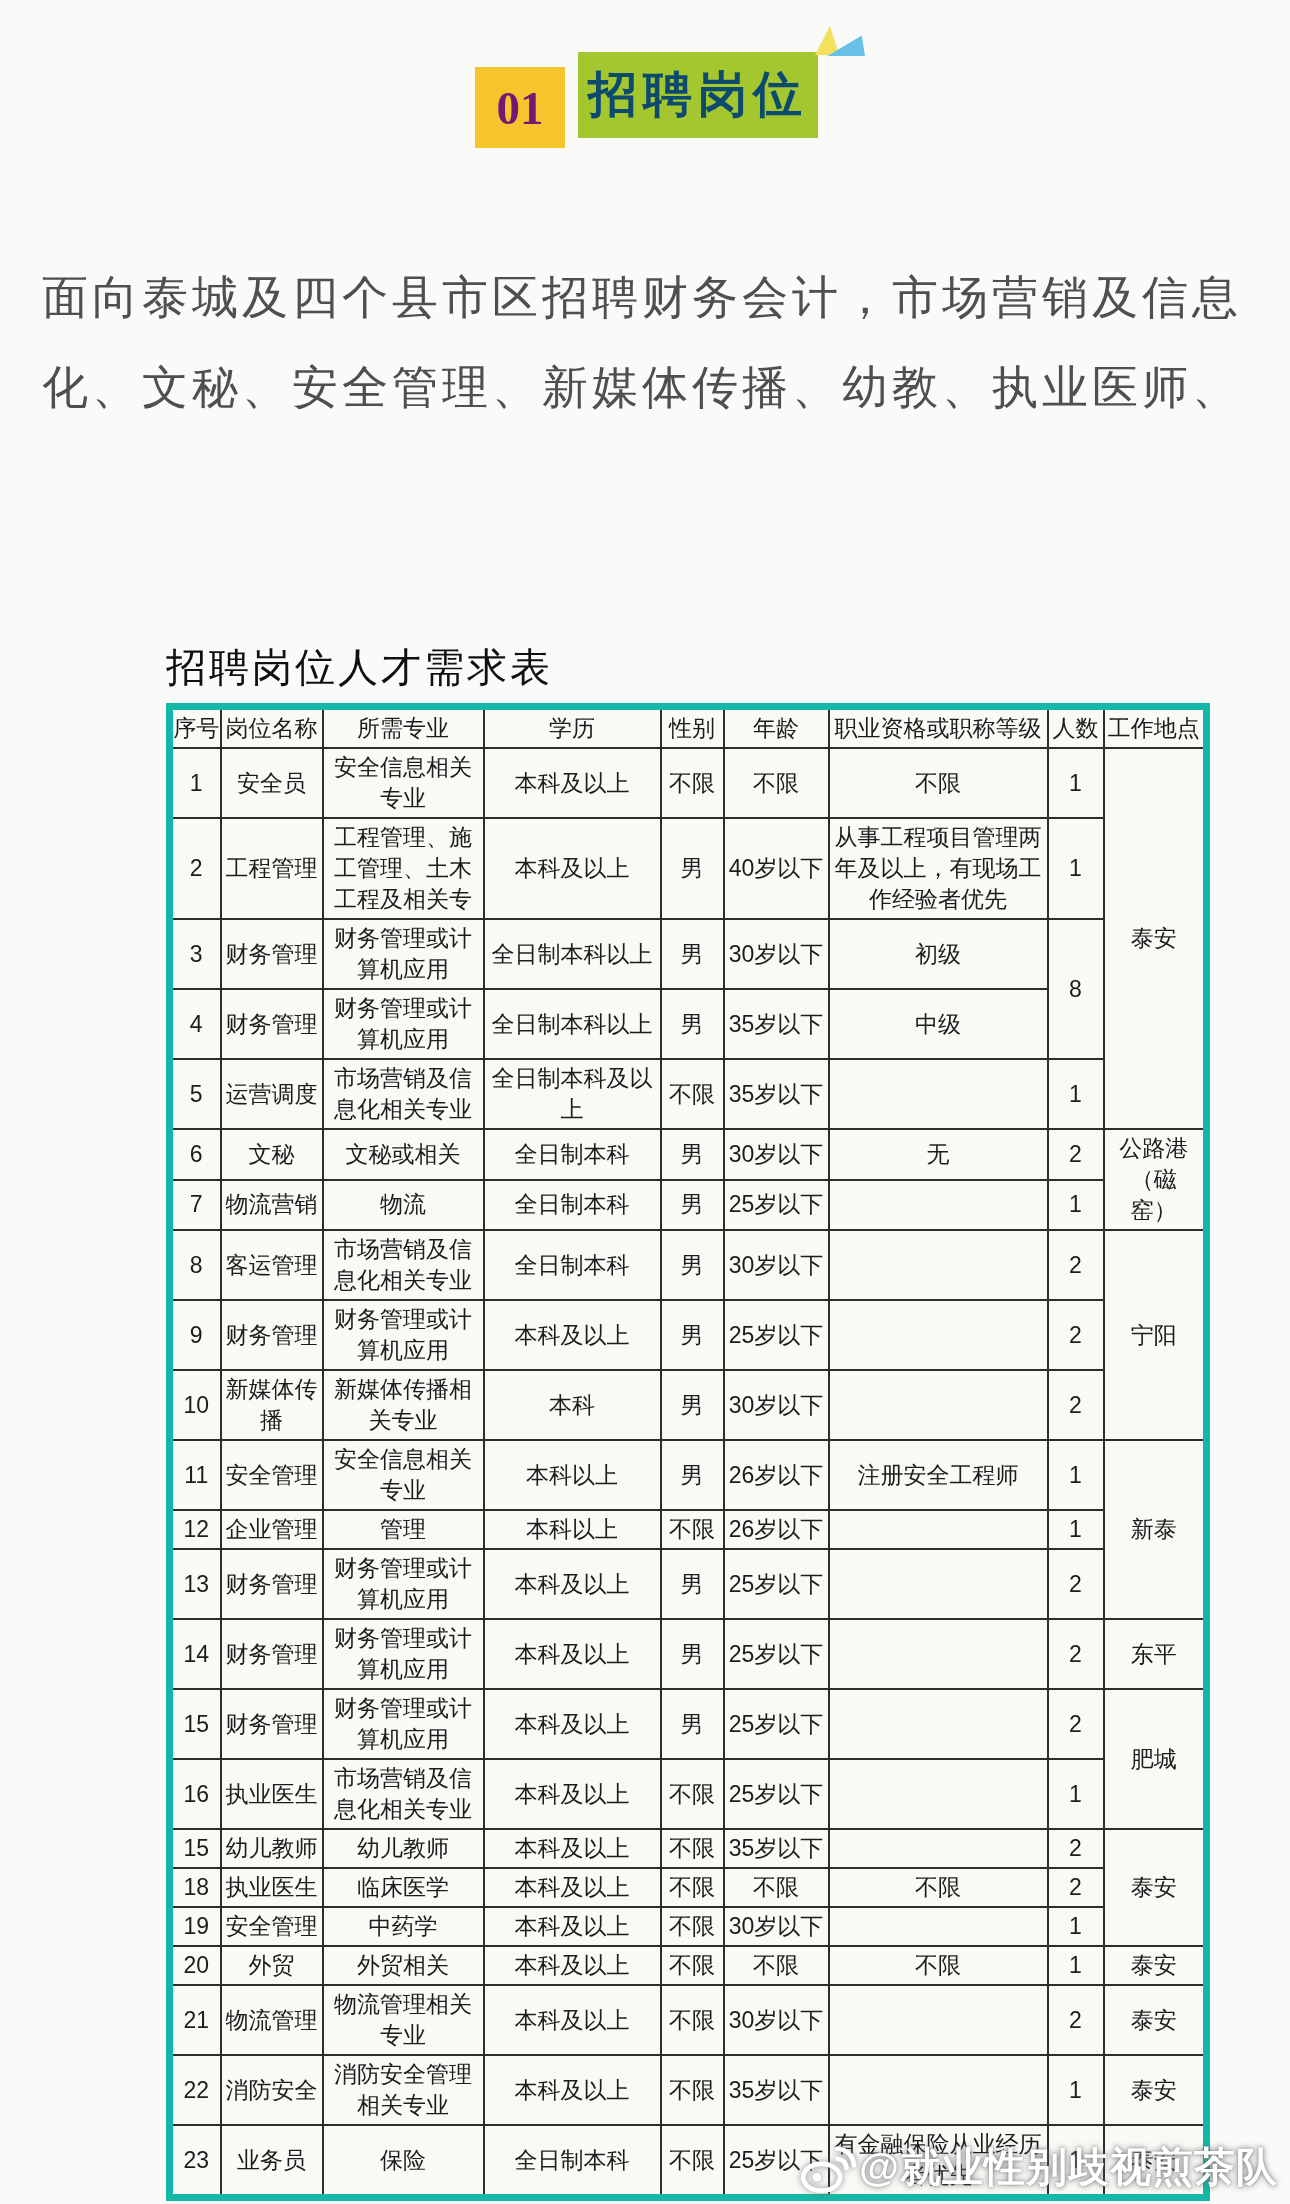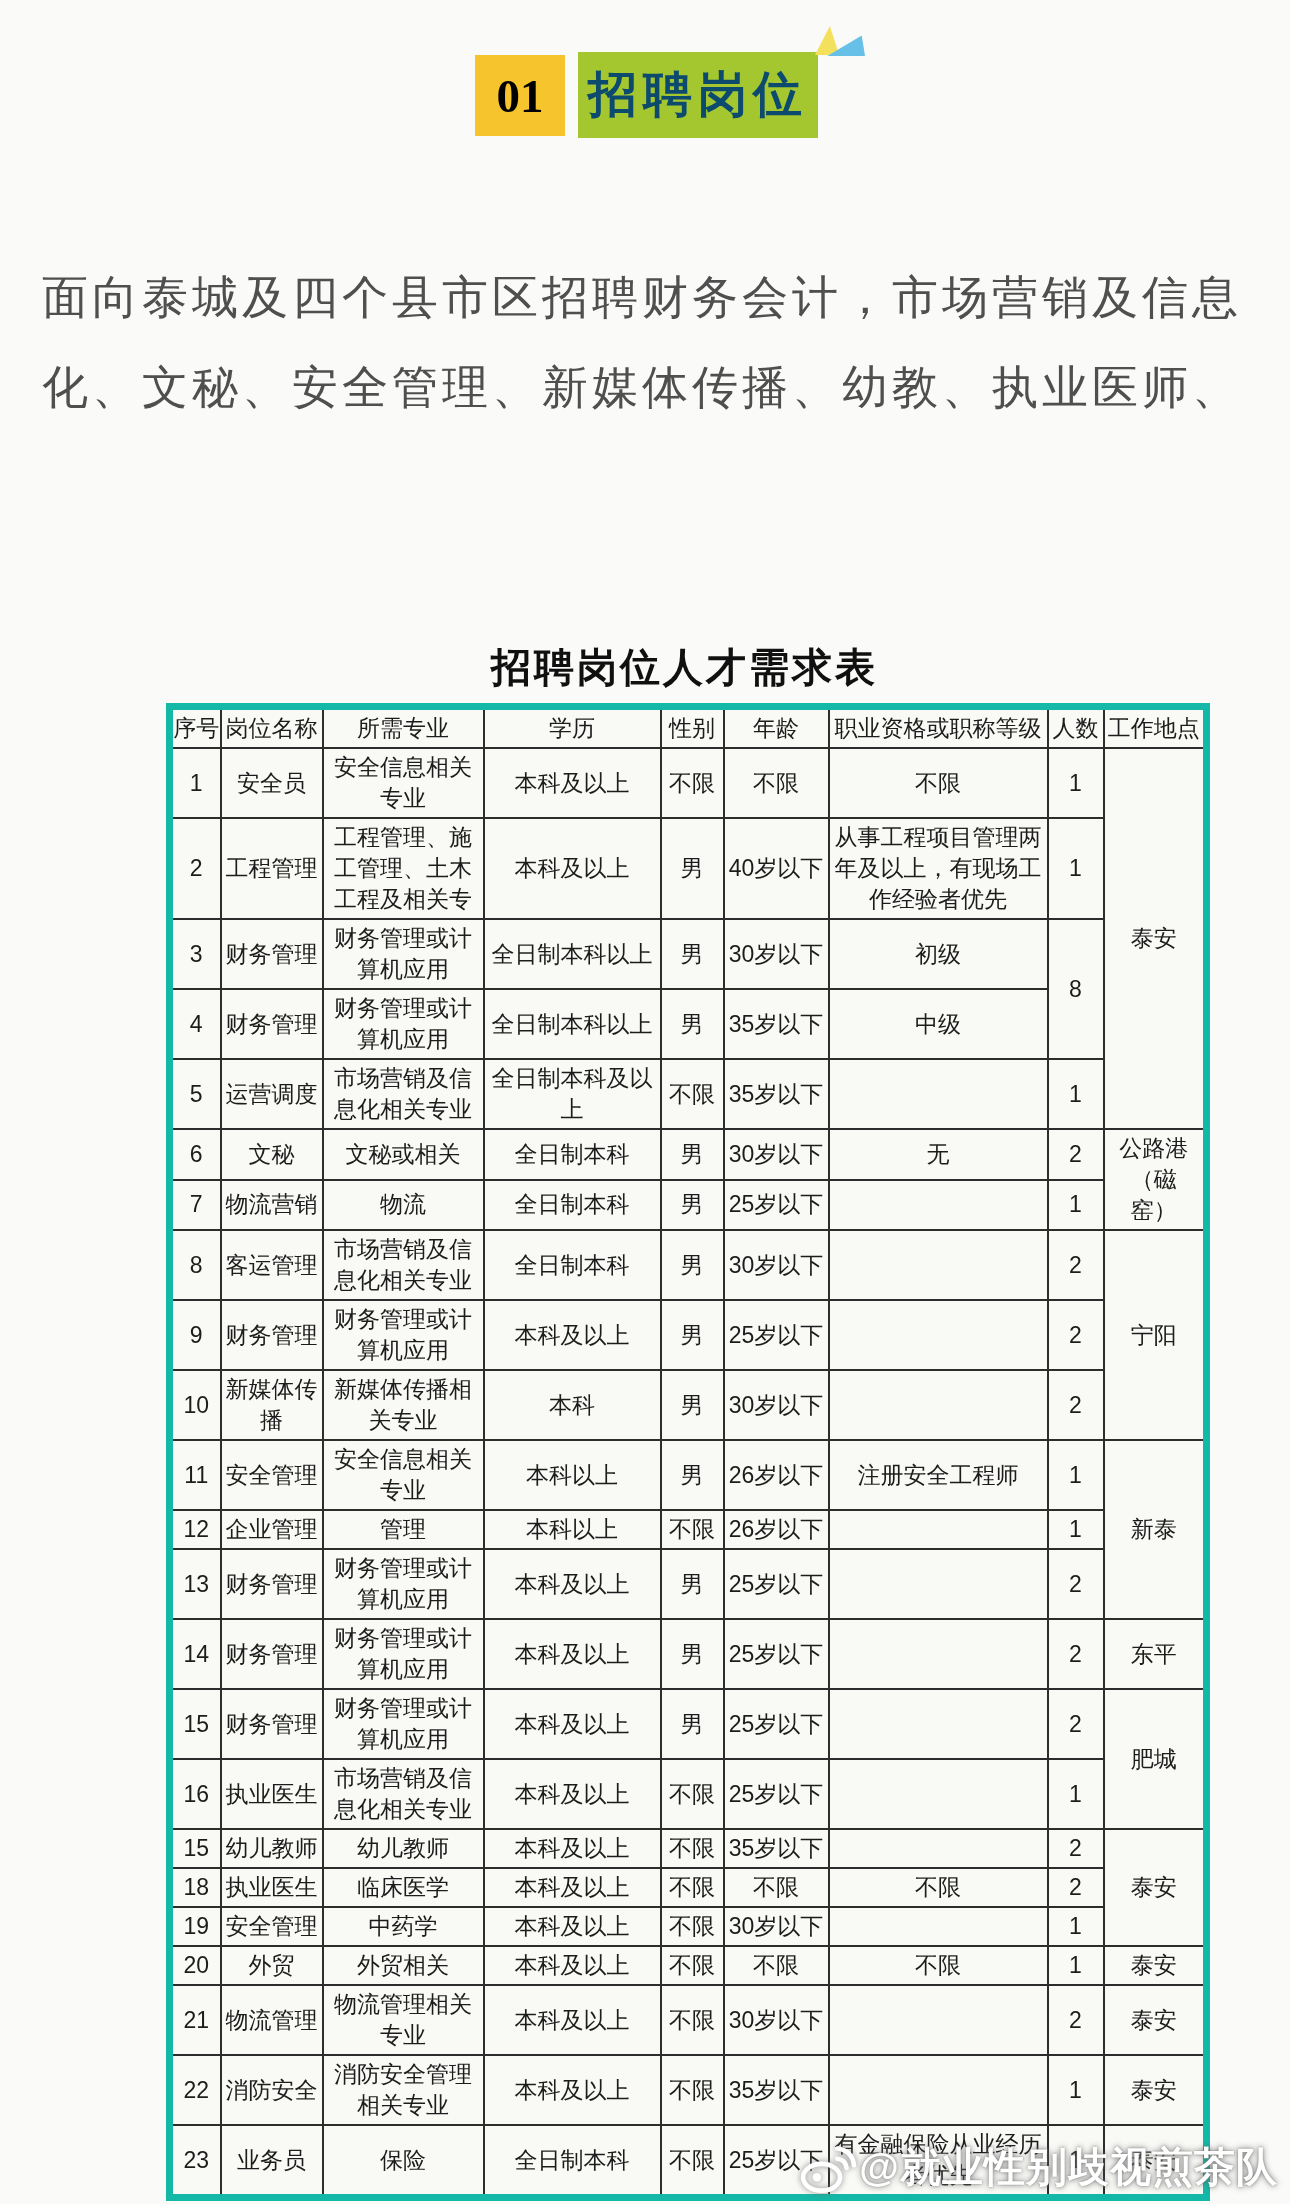--- a/index.html
+++ b/index.html
@@ -7,22 +7,22 @@
     width:1290px;height:2204px;position:relative;overflow:hidden;
     background:#fafaf8;
     font-family:"Liberation Sans", sans-serif;
     color:#222;
   }
   .page{position:absolute;inset:0;}
 
   
   .badge-row{position:absolute;left:475px;top:52px;display:flex;align-items:flex-start;}
   .badge-num{
-    width:90px;height:81px;margin-top:3px;background:#f6c42c;
-    color:#000000;font-family:"Liberation Serif", serif;font-weight:bold;font-size:47px;
+    width:90px;height:81px;margin-top:15px;background:#f6c42c;
+    color:#701a75;font-family:"Liberation Serif", serif;font-weight:bold;font-size:47px;
     display:flex;align-items:center;justify-content:center;
   }
   .badge-title{
     width:240px;height:86px;margin-left:13px;background:#a4c72f;
     color:#0c4a6e;font-weight:bold;font-size:49px;letter-spacing:6px;
     display:flex;align-items:center;justify-content:center;
   }
   .tri-decor{position:absolute;left:340px;top:-28px;width:50px;height:32px;}
   .tri{position:absolute;}
   .tri-yellow{
@@ -37,22 +37,22 @@
   
   .intro{position:absolute;left:42px;top:252px;width:1212px;}
   .intro .line{
     font-size:46px;line-height:90px;letter-spacing:4px;color:#4f4f4f;
     white-space:nowrap;
   }
 
   
   .table-title{
     position:absolute;left:166px;top:640px;width:1037px;
-    text-align:center;font-family:"Liberation Serif", serif;
-    font-size:40px;font-weight:bold;color:#101010;letter-spacing:3px;
+    font-family:"Liberation Serif", serif;
+    font-size:40px;font-weight:normal;color:#101010;letter-spacing:3px;
   }
   table.req-table{
     position:absolute;left:166px;top:703px;width:1037px;
     border-collapse:collapse;table-layout:fixed;
     background:#f9f9f6;
   }
   table.req-table th, table.req-table td{
     border:2px solid #2d2d2d;
     padding:3px 4px;
     text-align:center;vertical-align:middle;

